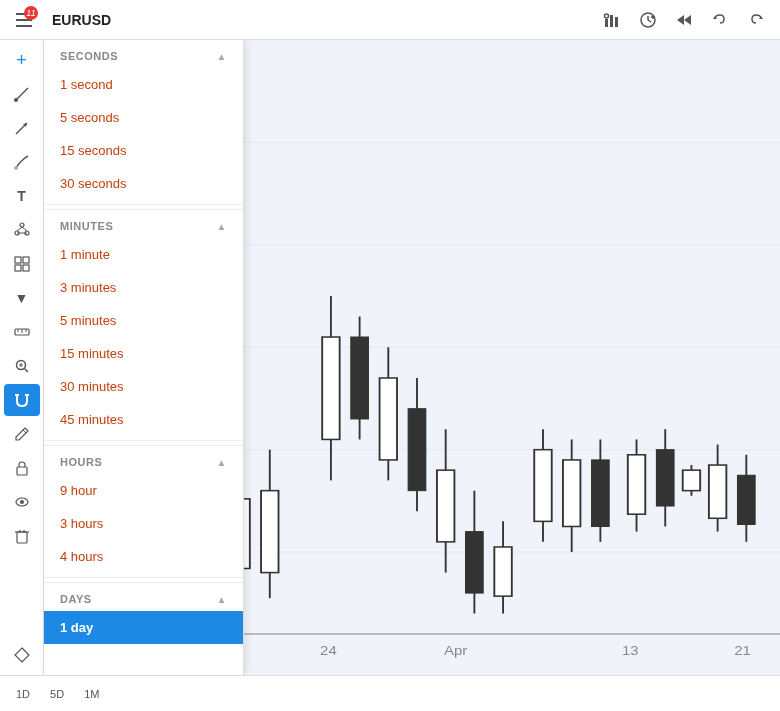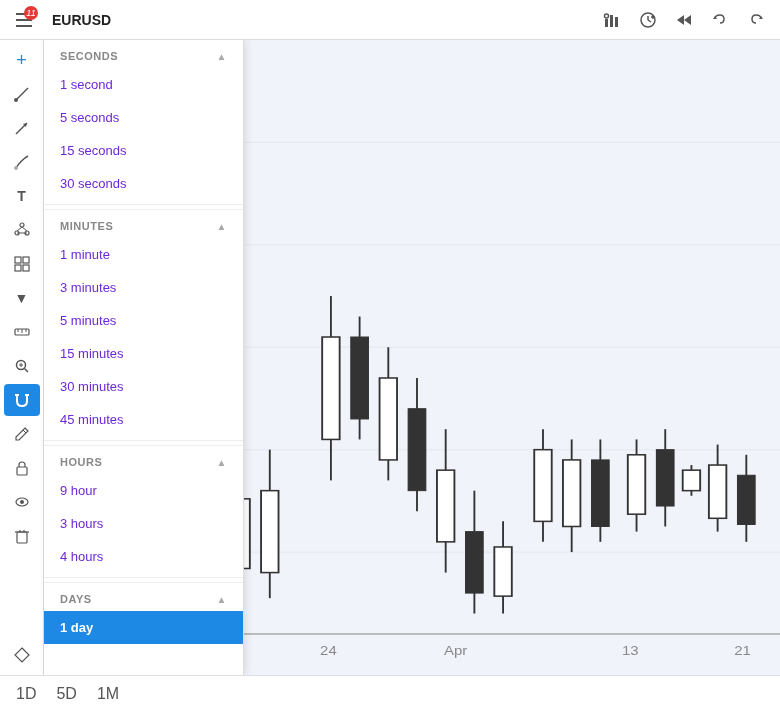--- a/index.html
+++ b/index.html
@@ -57,36 +57,36 @@
 
     .dropdown-section-header {
       display: flex; align-items: flex-end; justify-content: space-between;
       padding: 10px 16px 6px 16px; color: #888; font-size: 11px; font-weight: bold;
       letter-spacing: 0.05em; border-top: 1px solid #eee;
     }
     .dropdown-section-header:first-child { border-top: none; }
     .dropdown-section-header .chevron { font-size: 10px; color: #aaa; }
 
     .dropdown-item {
-      padding: 9px 16px; cursor: pointer; color: #6d28d9; font-size: 13px;
+      padding: 9px 16px; cursor: pointer; color: #c2410c; font-size: 13px;
     }
     .dropdown-item.selected { background: #1e88e5; color: #fff; font-weight: bold; }
 
     
     .chart-area {
       flex: 1; background: #f0f3fa; position: relative; overflow: hidden;
     }
 
     
     .bottom-bar {
       height: 36px; background: #fff; border-top: 1px solid #ddd;
       display: flex; align-items: center; padding: 0 8px; gap: 4px; flex-shrink: 0;
     }
     .time-btn {
-      padding: 4px 8px; font-size: 16px; cursor: pointer; border-radius: 3px;
+      padding: 4px 8px; font-size: 11px; cursor: pointer; border-radius: 3px;
       color: #555; border: none; background: transparent;
     }
 
     
     .chart-svg { width: 100%; height: 100%; }
 
     
     .dropdown-separator { height: 1px; background: #eee; margin: 4px 0; }
   </style>
 </head>

